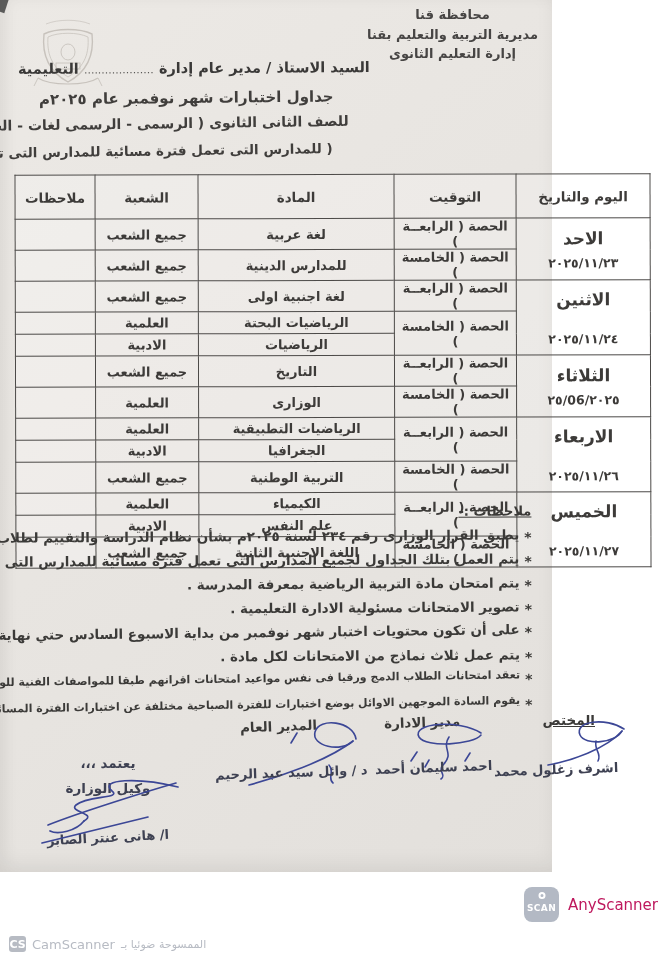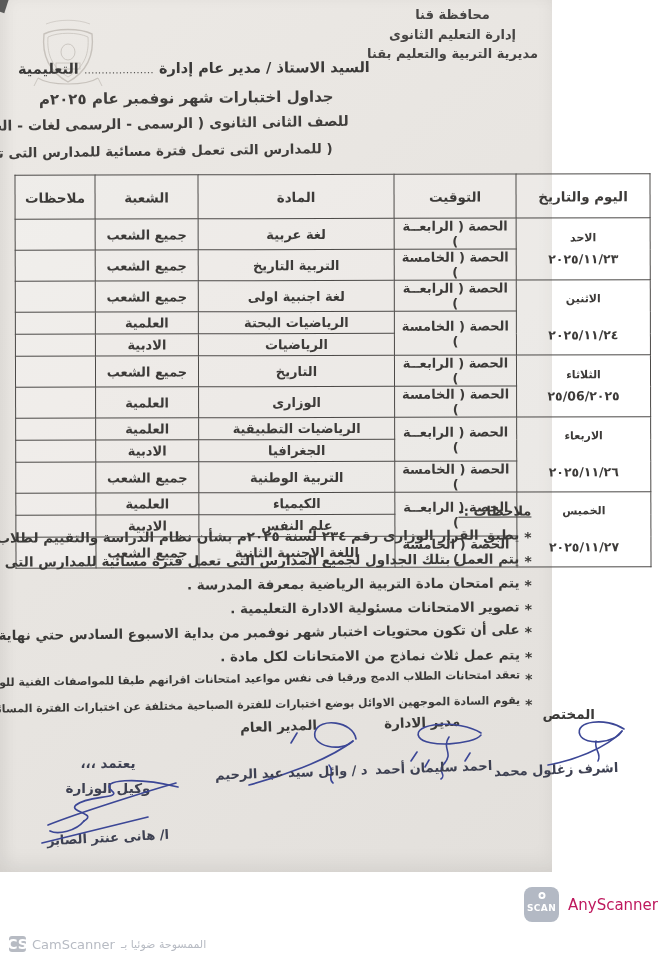--- a/index.html
+++ b/index.html
@@ -47,41 +47,41 @@
     background:rgba(255,255,255,.22);
     transform:rotate(-.15deg);
   }
   table.sched th, table.sched td {
     border:1.6px solid #4c4a48; text-align:center; vertical-align:middle;
     font-size:13px; font-weight:bold; color:#3d3b39; padding:0 3px;
     overflow:hidden;
   }
   table.sched th { height:44px; font-size:13.5px; }
   table.sched td { height:22px; }
-  .day-name{ display:block; font-size:11px; }
+  .day-name{ display:block; font-size:17px; }
   .day-date{ display:block; font-size:12.5px; margin-top:7px;text-align:center; }
   td.blank{ background:rgba(255,255,255,.12); }
 
   .notes {
     position:absolute; top:505px; right:20px; left:14px; direction:rtl;
     color:#3b3a38; transform:rotate(-.35deg);
   }
   .notes-h { font-size:13px; font-weight:bold; text-decoration:underline; margin-bottom:5px; }
   .note { display:flex; direction:rtl; gap:5px; font-size:13.5px; font-weight:bold;
           line-height:1.72; white-space:nowrap; }
   .note .bullet{ font-size:14px; position:relative; top:2px; }
   .note.small { font-size:11px; line-height:1.8; font-weight:bold; }
   .note.n5{ transform:rotate(-.3deg); }
   .note.n7{ transform:rotate(-.5deg); }
   .note.n8{ transform:rotate(-.6deg); }
 
   .sigs { position:absolute; top:705px; left:0; width:664px; height:165px; }
   .sig-title { position:absolute; direction:rtl; font-size:13.5px; font-weight:bold;
                color:#3b3a38; white-space:nowrap; }
-  .st1 { right:69px;  top:1px; }
+  .st1 { right:69px;  top:7px;text-decoration:underline; }
   .st2 { right:204px; top:9px; transform:rotate(-2deg); }
   .st3 { right:347px; top:13px; transform:rotate(-2deg); }
   .sig-name { position:absolute; direction:rtl; font-size:13px; font-weight:bold;
               color:#3e4152; white-space:nowrap; }
   .sn1 { right:46px;  top:57px; transform:rotate(-2deg); }
   .sn2 { right:172px; top:55px; transform:rotate(-2deg); }
   .sn3 { right:296px; top:60px; transform:rotate(-2deg); }
   .scribble { position:absolute; pointer-events:none; }
   .sc1 { right:28px;  top:10px; }
   .sc2 { right:168px; top:12px; }
@@ -93,21 +93,21 @@
   .approve .role { font-size:13.5px; font-weight:bold; margin-top:9px; position:relative; z-index:1; }
   .approve .aname { font-size:13px; font-weight:bold; margin-top:34px; white-space:nowrap;
                     transform:rotate(-3deg); position:relative; z-index:1; }
   .sc4 { left:0px; top:18px; z-index:2; }
 
   .footer-cam {
     position:absolute; left:9px; top:936px; display:flex; align-items:center; gap:6px;
     color:#b7bbc3; font-size:13px;
   }
   .cs-badge { width:17px; height:16px; background:#b7bbc3; border-radius:3px; color:#fff;
-    font-size:14px; font-weight:bold; display:flex; align-items:center; justify-content:center; }
+    font-size:11px; font-weight:bold; display:flex; align-items:center; justify-content:center; }
   .cam-arabic{ font-size:11px; direction:rtl; }
 
   .footer-any { position:absolute; left:524px; top:887px; display:flex; align-items:center; gap:9px; }
   .any-badge { width:35px; height:35px; background:#b3b9c4; border-radius:8px; position:relative; }
   .any-badge .ring { position:absolute; left:50%; top:5px; transform:translateX(-50%);
     width:7px; height:7px; border:2px solid #fff; border-radius:50%; }
   .any-badge .scan-txt { position:absolute; left:0; right:0; top:16px; text-align:center;
     color:#fff; font-size:9px; font-weight:bold; letter-spacing:.4px; }
   .any-label { color:#be185d; font-size:15px; }
 </style>
@@ -125,22 +125,22 @@
         <ellipse cx="40" cy="36" rx="7" ry="8" stroke-width="0.9"></ellipse>
         <rect x="28" y="47" width="24" height="6" stroke-width="0.9"></rect>
         <path d="M10 62 C22 70 58 70 70 62" stroke-width="1.1"></path>
         <path d="M10 62 l-4 8 M70 62 l4 8" stroke-width="0.9"></path>
         <path d="M18 8 C30 3 50 3 62 8" stroke-width="0.7"></path>
       </g>
     </svg>
 
     <div class="hdr">
       <div>محافظة قنا</div>
+      <div>مديرية التربية والتعليم بقنا</div>
       <div>إدارة التعليم الثانوى</div>
-      <div>مديرية التربية والتعليم بقنا</div>
     </div>
 
     <div class="addressee">
       <span>السيد الاستاذ / مدير عام إدارة</span>
       <span class="dots">....................</span>
       <span>التعليمية</span>
     </div>
 
     <div class="t-line t2">جداول اختبارات شهر نوفمبر عام ٢٠٢٥م</div>
     <div class="t-line t3">للصف الثانى الثانوى ( الرسمى - الرسمى لغات - الخدمات - الخاص )</div>
@@ -169,21 +169,21 @@
             <span class="day-name">الاحد</span>
             <span class="day-date">٢٠٢٥/١١/٢٣</span>
           </td>
           <td>الحصة ( الرابعــة )</td>
           <td>لغة عربية</td>
           <td>جميع الشعب</td>
           <td class="blank"></td>
         </tr>
         <tr>
           <td>الحصة ( الخامسة )</td>
-          <td>التربية التاريخ</td>
+          <td>للمدارس الدينية</td>
           <td>جميع الشعب</td>
           <td class="blank"></td>
         </tr>
         <tr>
           <td rowspan="3">
             <span class="day-name">الاثنين</span>
             <span class="day-date" style="margin-top:22px">٢٠٢٥/١١/٢٤</span>
           </td>
           <td>الحصة ( الرابعــة )</td>
           <td>لغة اجنبية اولى</td>

